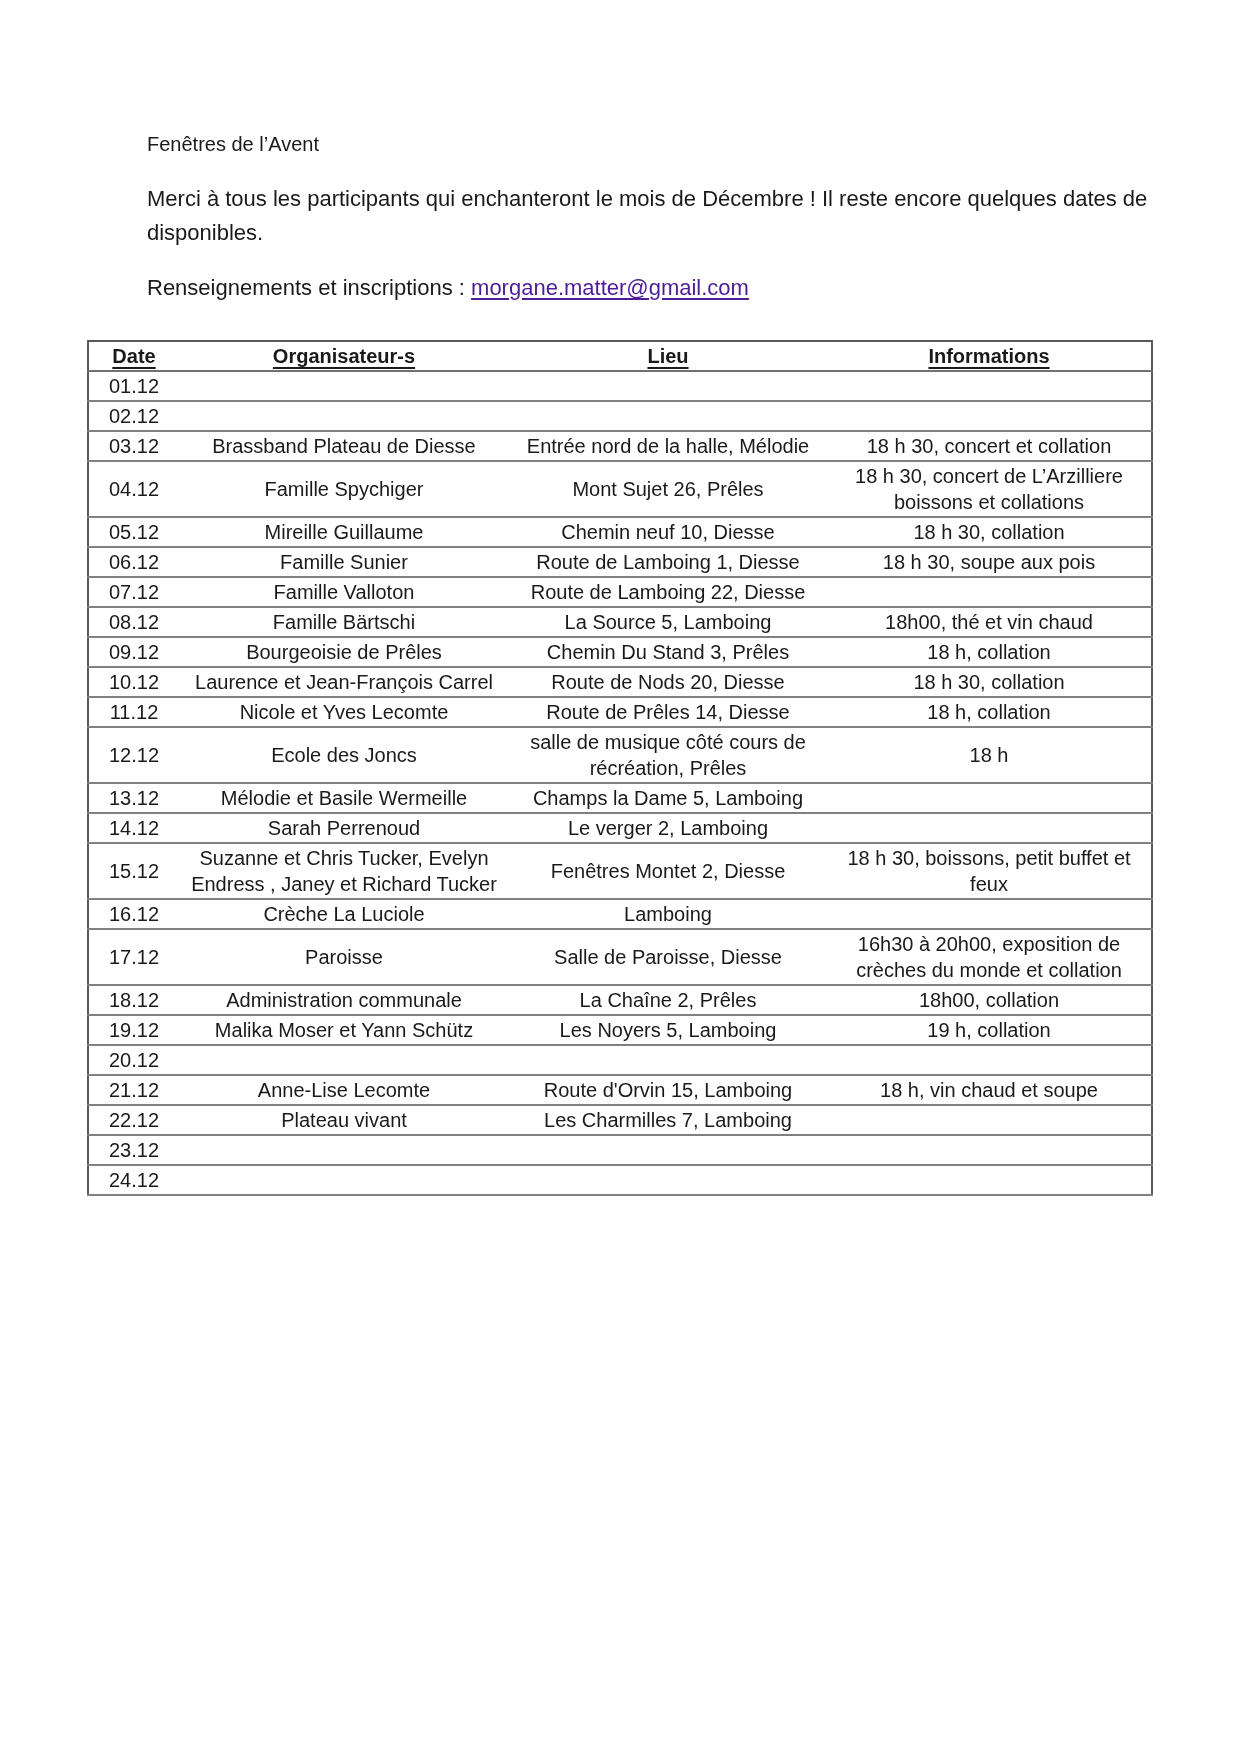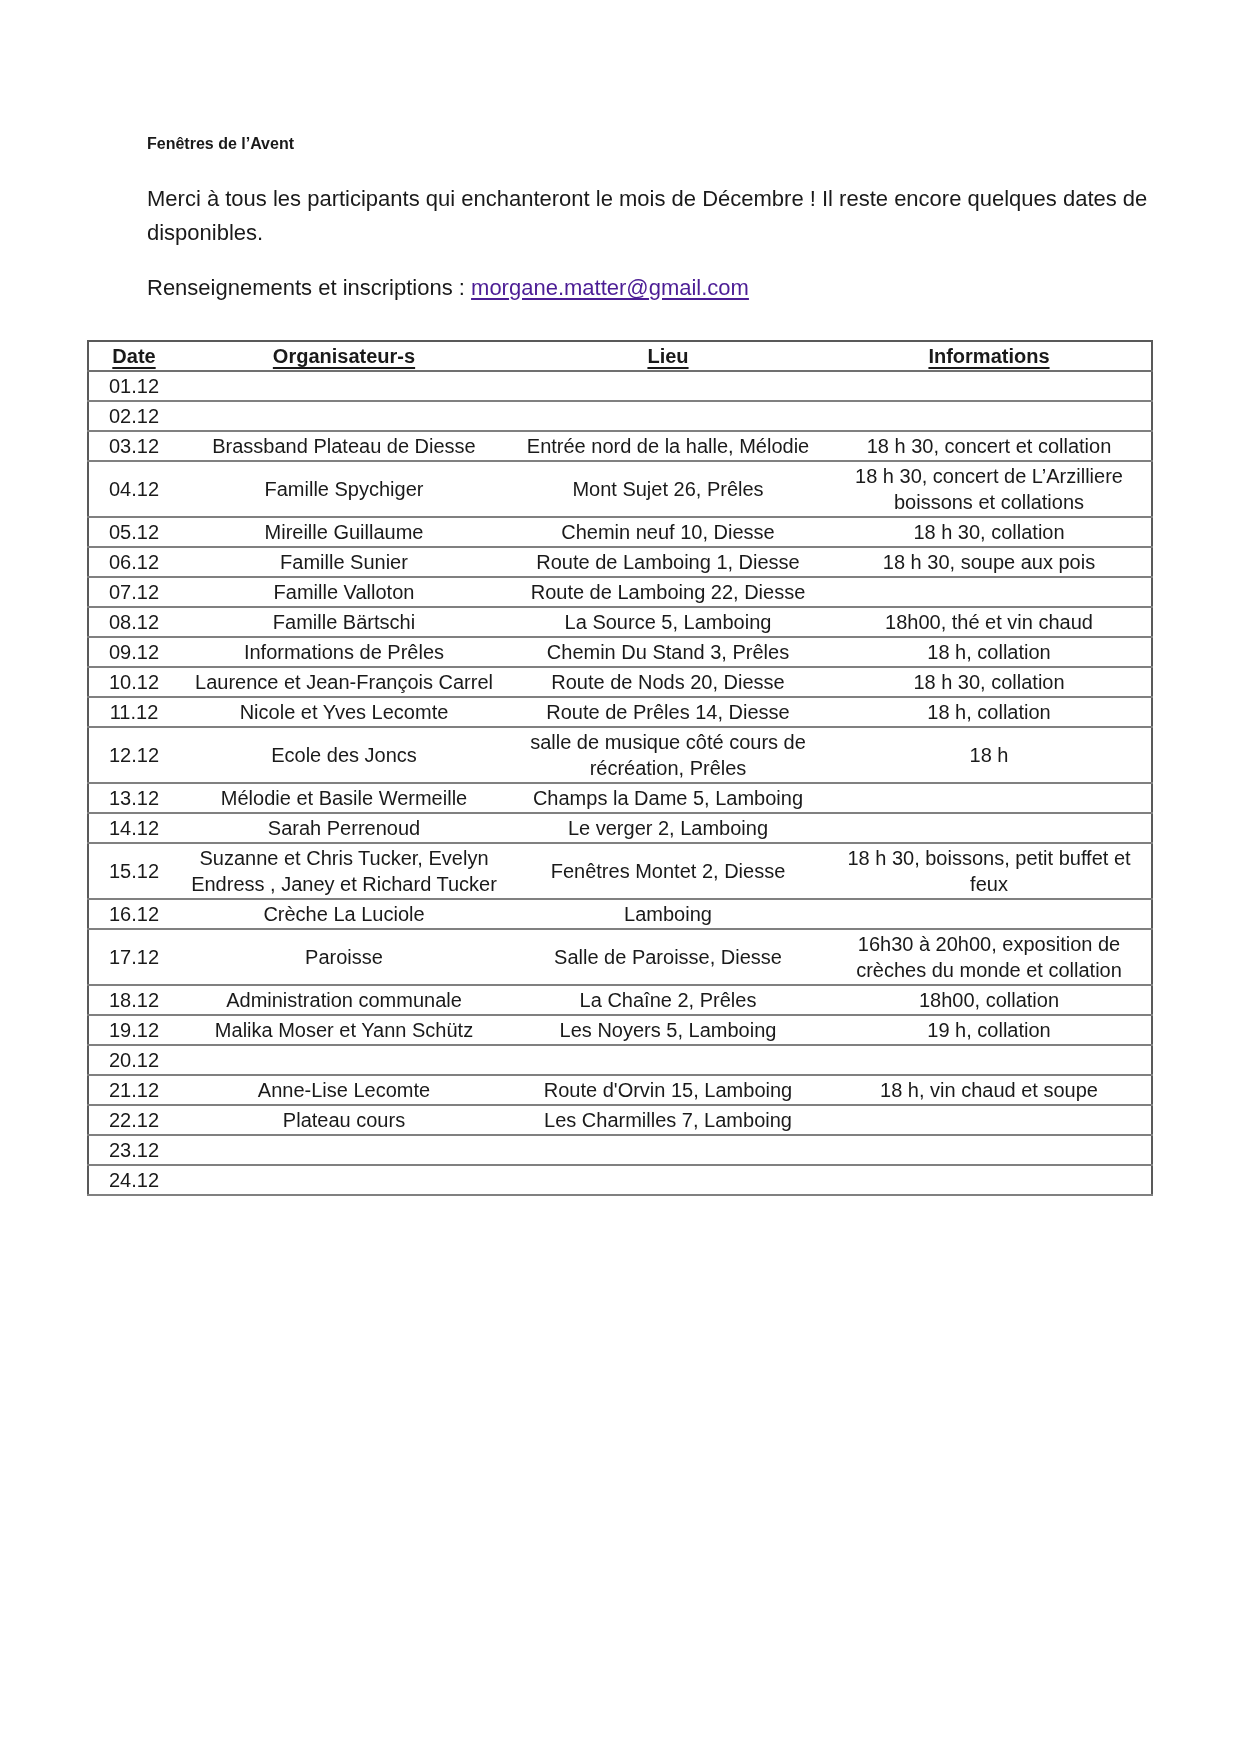--- a/index.html
+++ b/index.html
@@ -13,22 +13,22 @@
     overflow: hidden;
   }
   .doc {
     padding-top: 132px;
   }
   .text-block {
     margin-left: 147px;
     margin-right: 90px;
   }
   .doc-title {
-    font-size: 16px;
-    font-weight: bold;
+    font-size: 20px;
+    font-weight: normal;
     line-height: 24px;
   }
   .intro {
     margin-top: 26px;
     font-size: 22px;
     line-height: 34px;
     width: 1005px;
   }
   .contact {
     margin-top: 26px;
@@ -159,21 +159,21 @@
           <td class="col-informations"></td>
         </tr>
         <tr>
           <td class="col-date">08.12</td>
           <td class="col-organisateur">Famille Bärtschi</td>
           <td class="col-lieu">La Source 5, Lamboing</td>
           <td class="col-informations">18h00, thé et vin chaud</td>
         </tr>
         <tr>
           <td class="col-date">09.12</td>
-          <td class="col-organisateur">Informations de Prêles</td>
+          <td class="col-organisateur">Bourgeoisie de Prêles</td>
           <td class="col-lieu">Chemin Du Stand 3, Prêles</td>
           <td class="col-informations">18 h,  collation</td>
         </tr>
         <tr>
           <td class="col-date">10.12</td>
           <td class="col-organisateur">Laurence et Jean-François Carrel</td>
           <td class="col-lieu">Route de Nods 20, Diesse</td>
           <td class="col-informations">18 h 30, collation</td>
         </tr>
         <tr>
@@ -237,21 +237,21 @@
           <td class="col-informations"></td>
         </tr>
         <tr>
           <td class="col-date">21.12</td>
           <td class="col-organisateur">Anne-Lise Lecomte</td>
           <td class="col-lieu">Route d'Orvin 15, Lamboing</td>
           <td class="col-informations">18 h, vin chaud et soupe</td>
         </tr>
         <tr>
           <td class="col-date">22.12</td>
-          <td class="col-organisateur">Plateau cours</td>
+          <td class="col-organisateur">Plateau vivant</td>
           <td class="col-lieu">Les Charmilles 7, Lamboing</td>
           <td class="col-informations"></td>
         </tr>
         <tr>
           <td class="col-date">23.12</td>
           <td class="col-organisateur"></td>
           <td class="col-lieu"></td>
           <td class="col-informations"></td>
         </tr>
         <tr>

